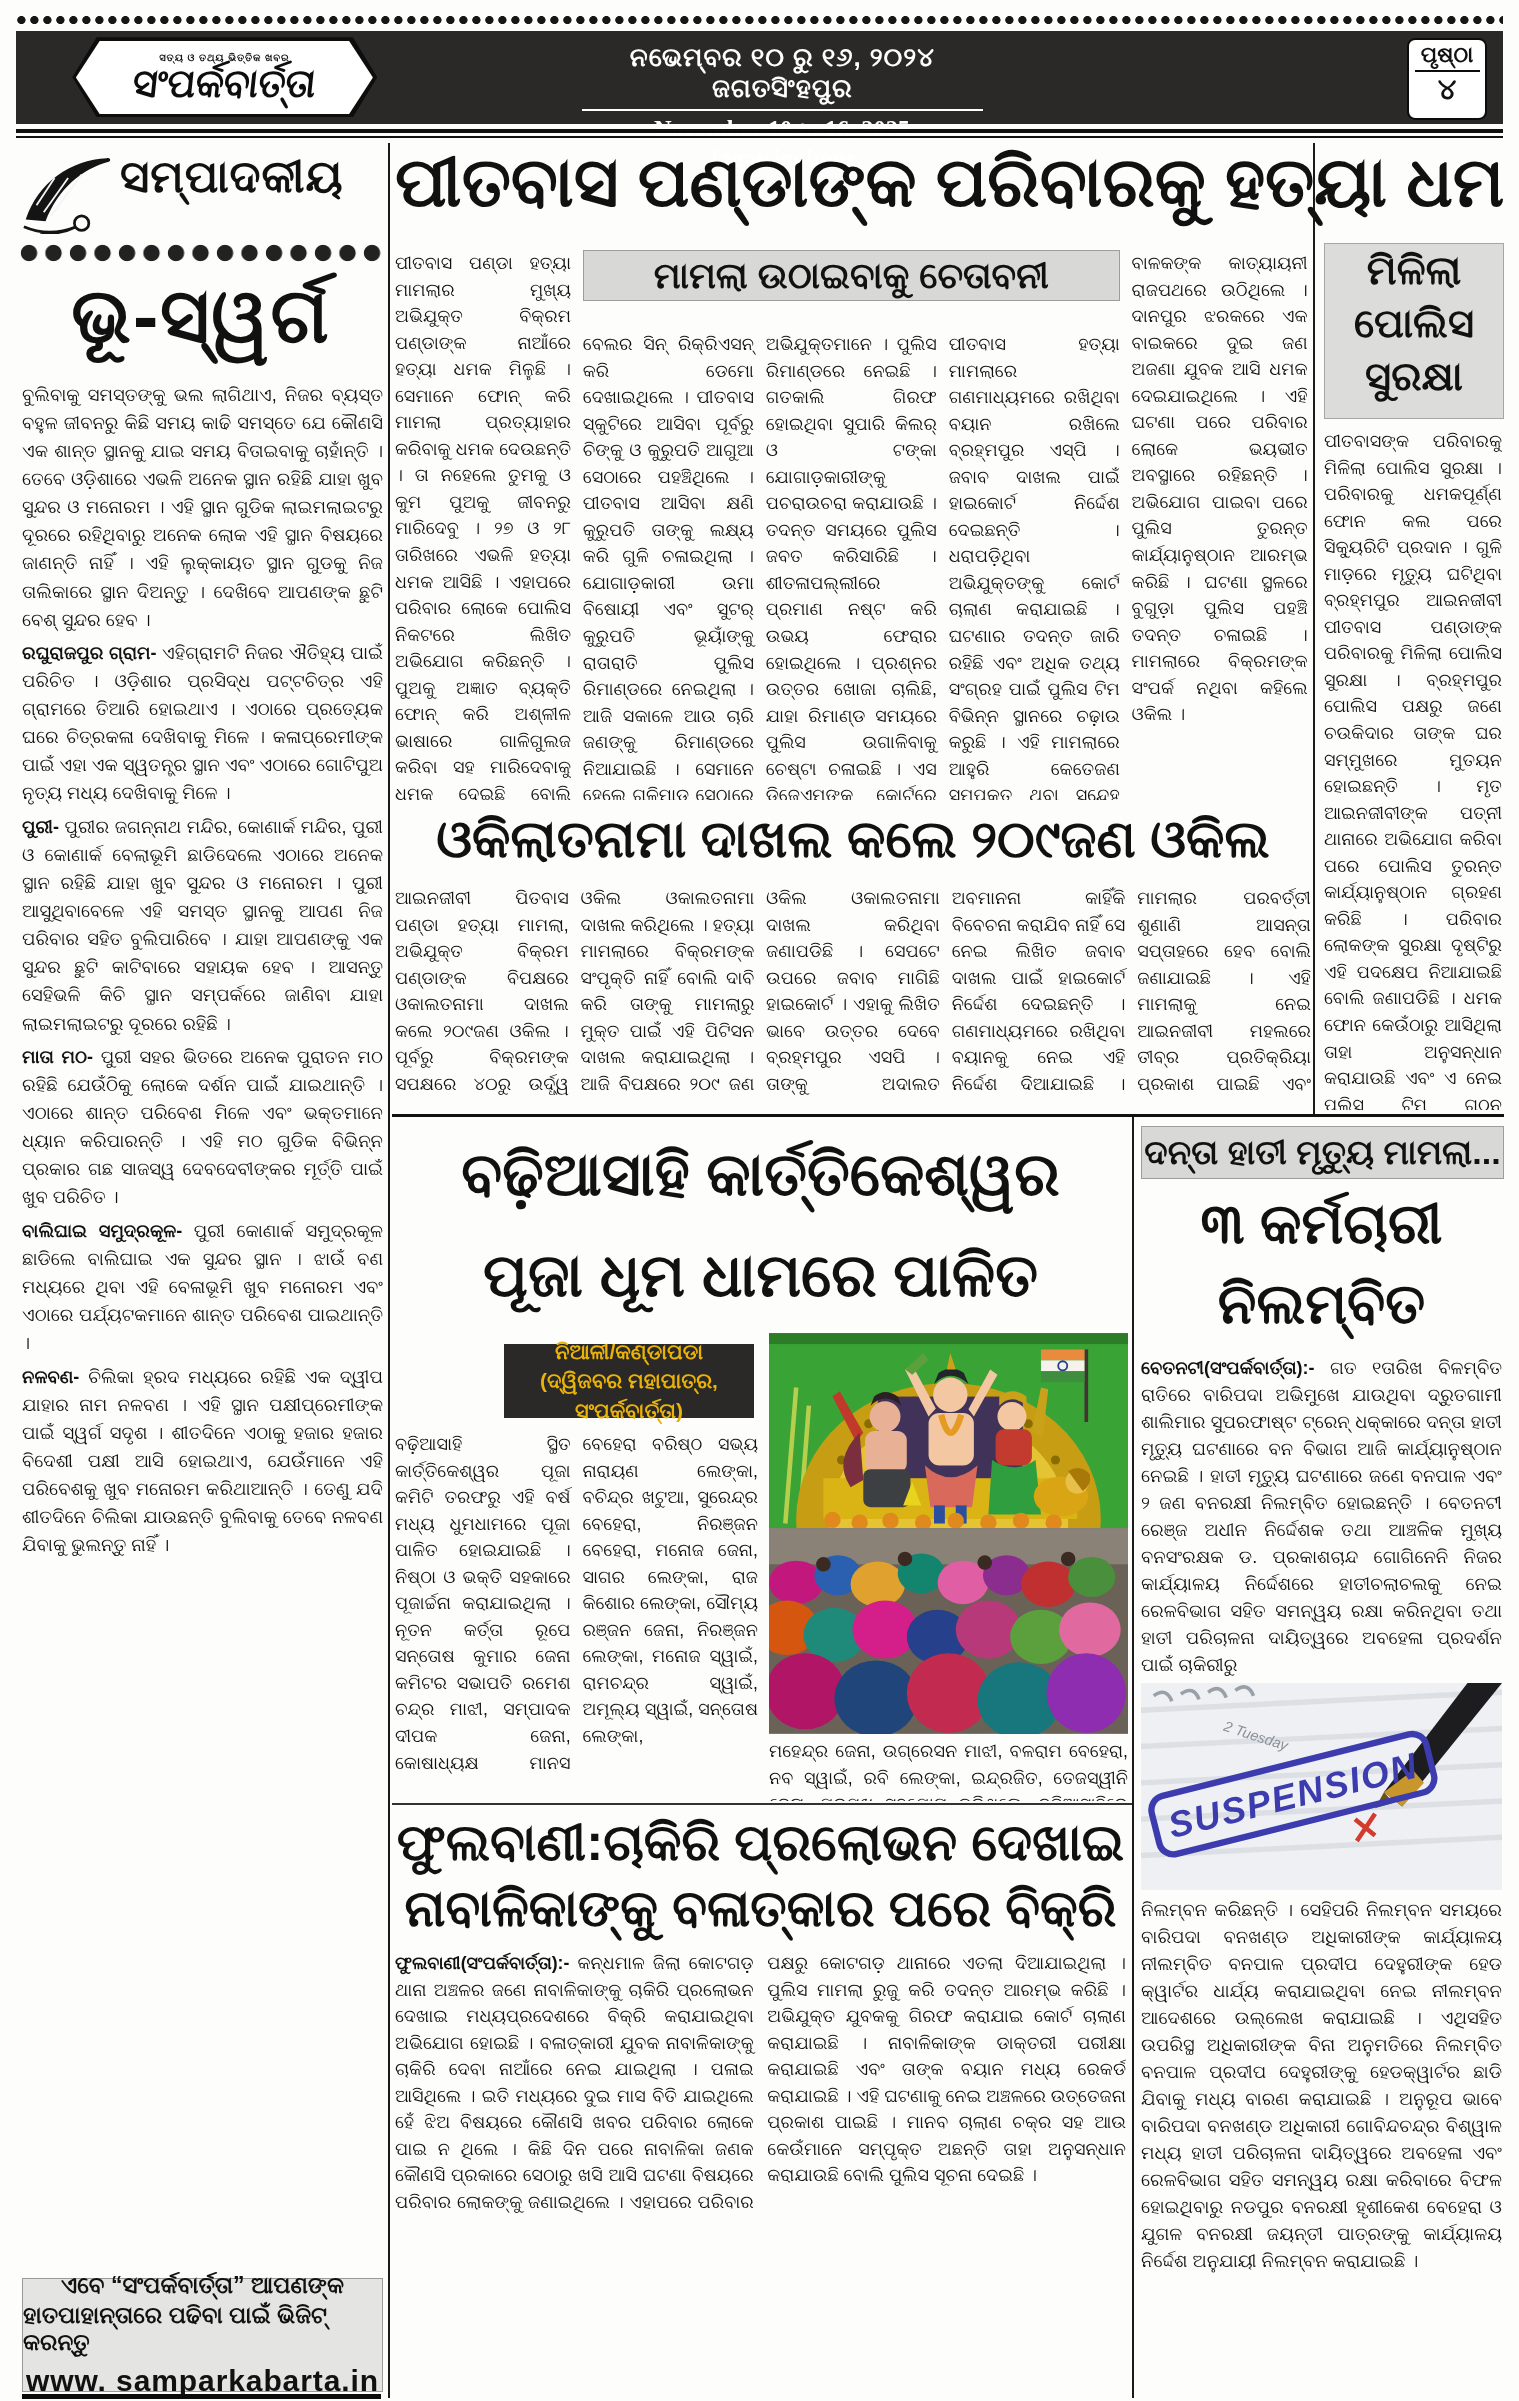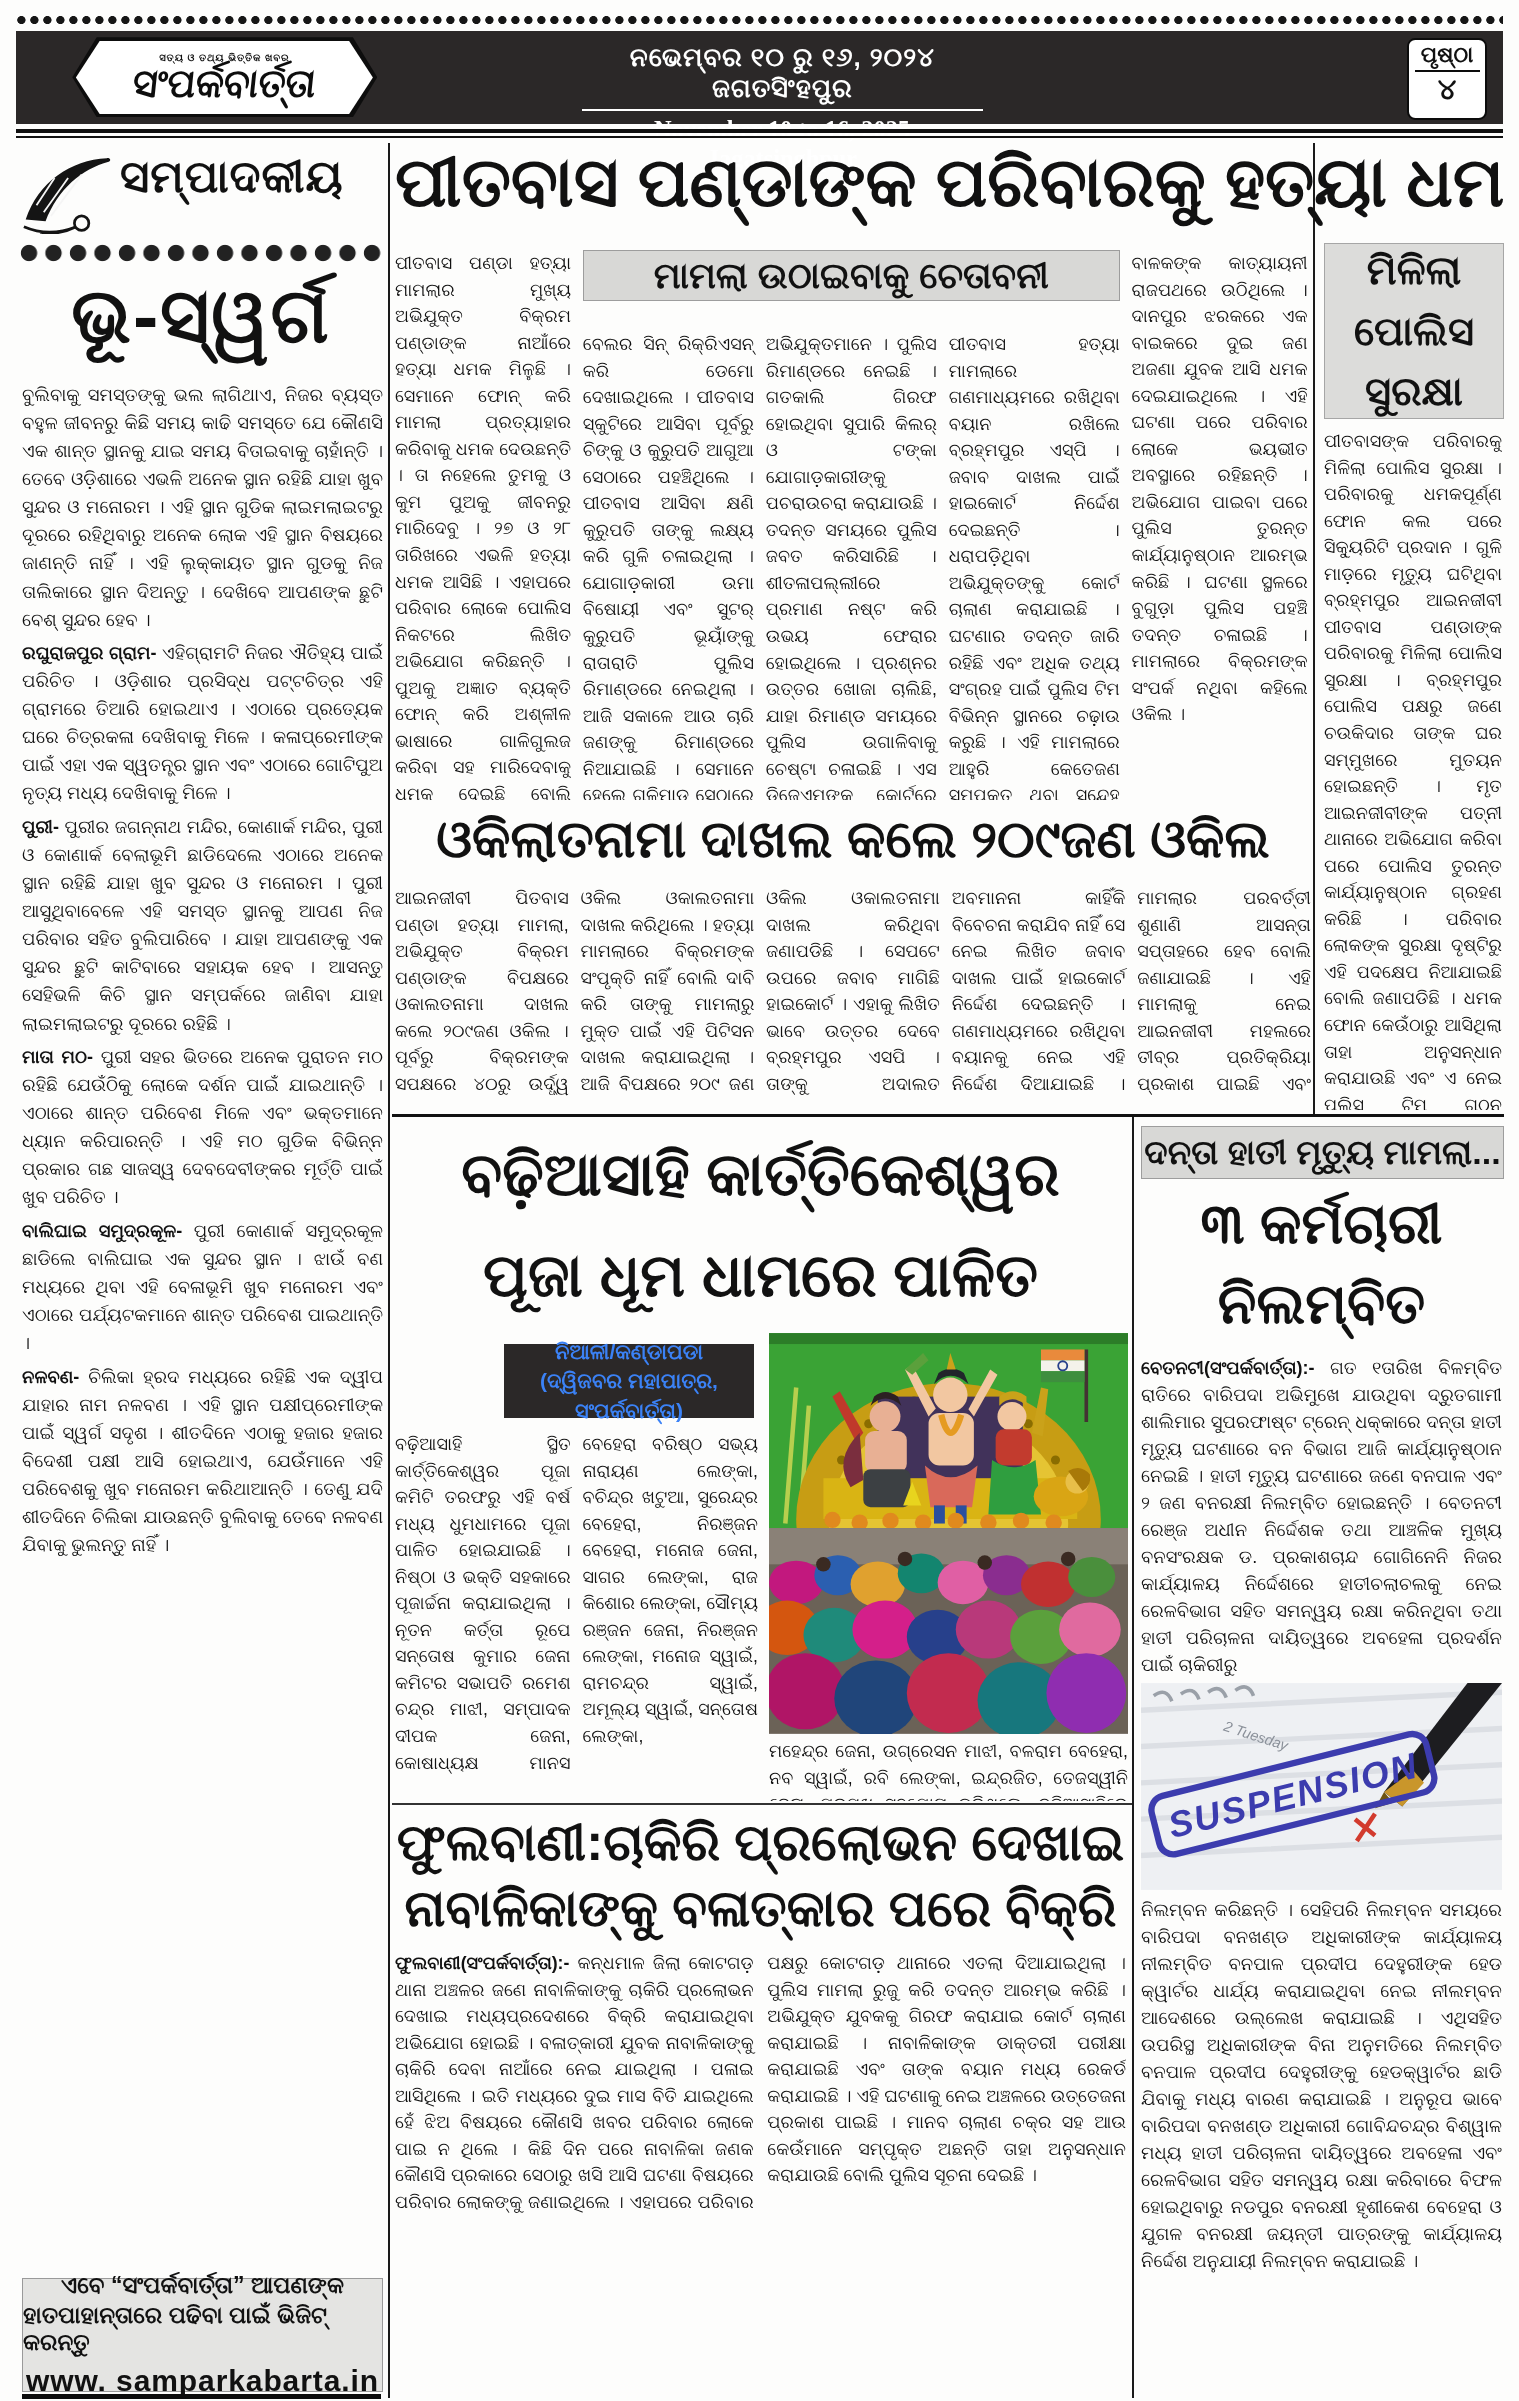--- a/index.html
+++ b/index.html
@@ -58,31 +58,31 @@
   #lead-cols{left:395px;top:250px;width:916px;height:550px;display:flex;gap:11.8px;overflow:hidden;}
   .news{font-size:17.7px;line-height:1.5;text-align:justify;overflow:hidden;}
   #lead-col1{width:176px;height:550px;}
   #lead-center{width:537px;display:flex;flex-direction:column;gap:21px;}
   #lead-subhead{height:49px;background:#d8d8d6;border:1.8px solid #9d9d9d;display:flex;align-items:center;
     justify-content:center;font-size:36px;font-weight:800;white-space:nowrap;overflow:hidden;}
   #lead-center-text{margin-top:9px;flex:1;column-count:3;column-gap:11.8px;overflow:hidden;}
   #lead-col5{width:176px;height:550px;}
   
   #side-box{left:1324px;top:243px;width:178px;height:174px;background:#dcdcda;border:1.8px solid #a6a6a6;
-    display:flex;flex-direction:column;align-items:center;justify-content:space-between;line-height:1.32;
+    display:flex;flex-direction:column;align-items:center;justify-content:flex-start;line-height:1.32;
     font-size:40px;font-weight:800;text-align:center;}
   #side-body{left:1324px;top:428px;width:178px;height:682px;}
   
   #law-headline{left:395px;top:809px;width:916px;font-size:52px;font-weight:800;text-align:center;
     white-space:nowrap;overflow:hidden;}
   #law-body{left:395px;top:885px;width:916px;height:225px;column-count:5;column-gap:11.8px;}
   #rule-mid{left:392px;top:1114px;width:1112px;height:2.7px;background:#111;}
   
   #puja-headline{left:395px;top:1125px;width:731px;text-align:center;font-size:60px;font-weight:800;line-height:1.68;}
-  #puja-byline{left:504px;top:1344px;width:250px;height:74px;background:#2b2828;color:#3b82f6;text-align:center;
+  #puja-byline{left:504px;top:1344px;width:250px;height:74px;background:#2b2828;color:#eab308;text-align:center;
     display:flex;flex-direction:column;justify-content:center;font-size:21px;font-weight:bold;line-height:1.4;}
   #puja-photo{left:769px;top:1333px;width:359px;height:401px;}
   #puja-body-left{left:395px;top:1431px;width:363px;height:370px;column-count:2;column-gap:11.8px;}
   #puja-body-below{left:769px;top:1738px;width:359px;height:63px;}
   #rule-puja{left:392px;top:1803px;width:740px;height:1.8px;background:#333;}
   
   #phul-headline{left:395px;top:1810px;width:731px;text-align:center;font-size:51px;font-weight:800;line-height:1.3;}
   #phul-body{left:395px;top:1950px;width:731px;height:444px;column-count:2;column-gap:13.6px;}
   
   #danta-kicker{left:1141px;top:1126px;width:361px;height:51px;background:#d8d8d6;border:1.8px solid #9d9d9d;

